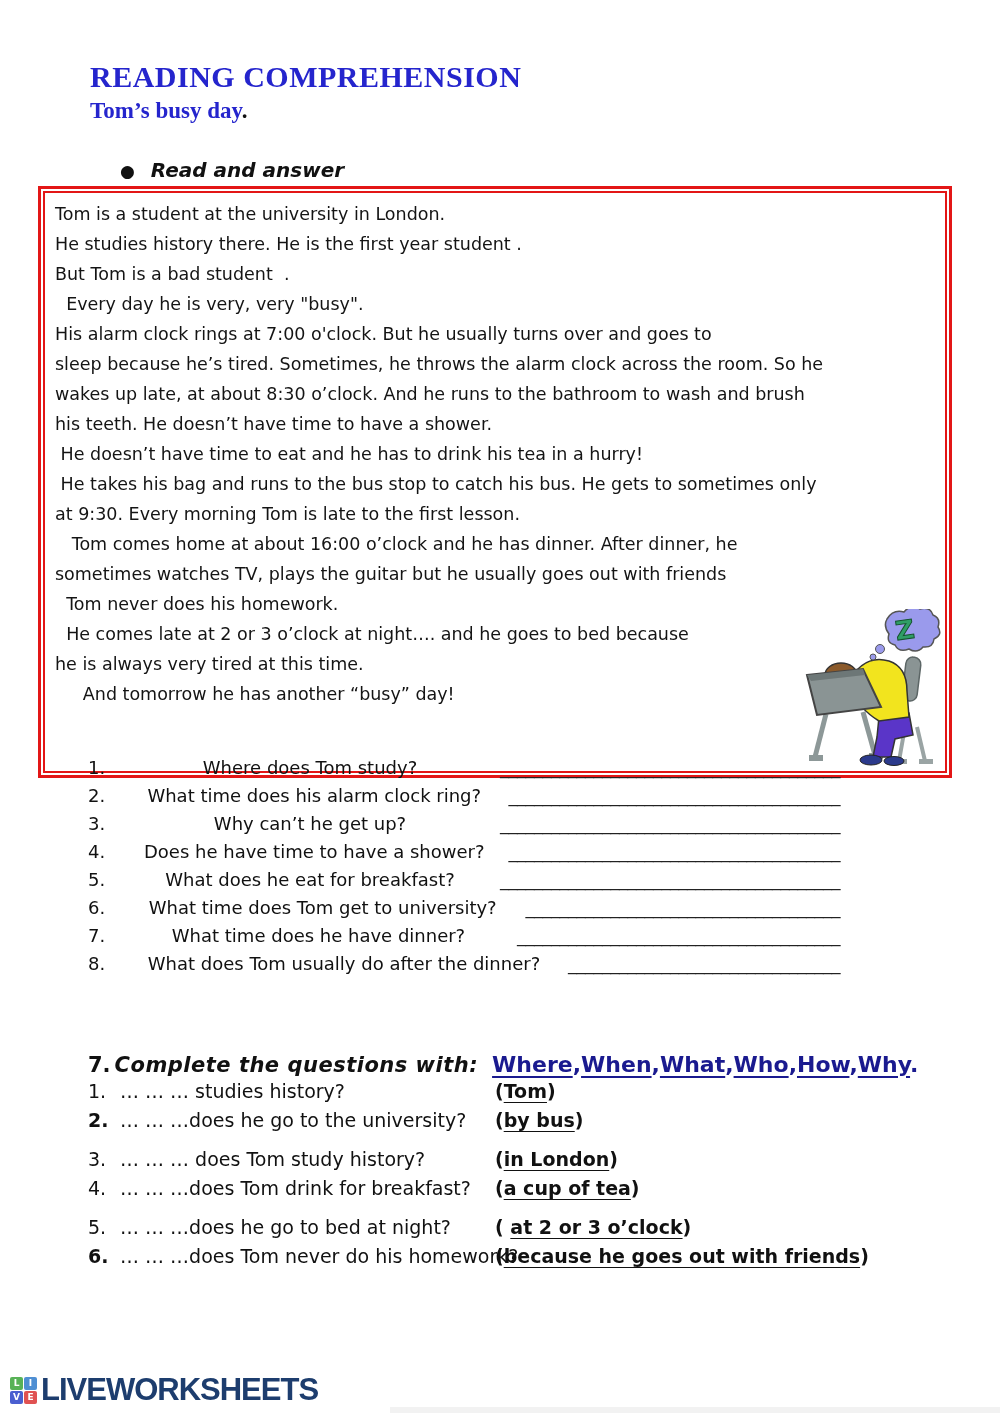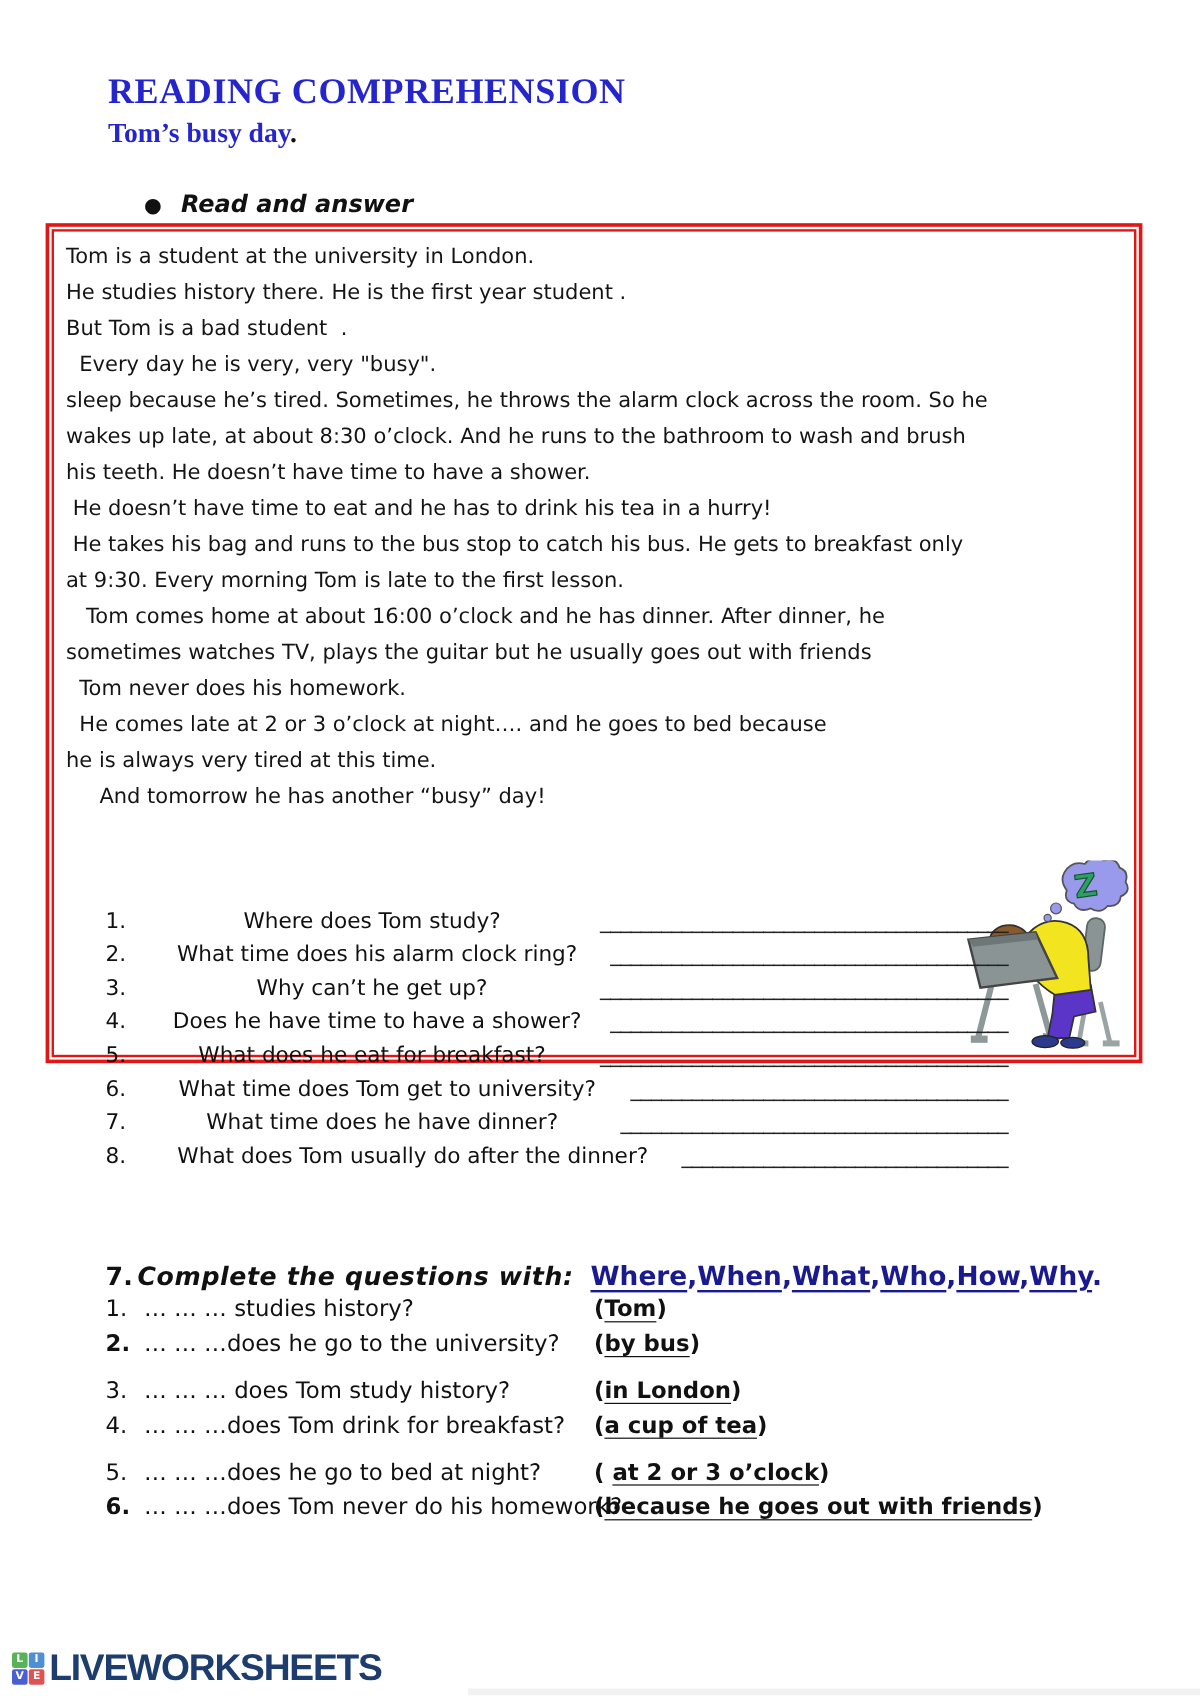--- a/index.html
+++ b/index.html
@@ -21,21 +21,21 @@
     font-size:23px; color:#2525cd;
   }
   .subtitle .black-period { color:#111; }
   .bullet-line {
     position:absolute; left:120px; top:158px;
     font-size:20px; font-weight:bold; font-style:italic;
   }
   .bullet-line .bullet { font-style:normal; margin-right:16px; font-size:17px; }
   
   .red-box {
-    position:absolute; left:38px; top:186px; width:914px; height:700px;
+    position:absolute; left:38px; top:186px; width:914px; height:592px;
     border:3px solid #e31616; padding:2px; background:#fff;
   }
   .red-box-inner {
     width:100%; height:100%; border:2px solid #e31616;
     padding:6px 10px; position:relative; overflow:hidden;
   }
   .passage-line {
     white-space:pre; font-size:17.5px; line-height:30px; color:#141414;
   }
   .cartoon { position:absolute; right:4px; bottom:4px; }
@@ -101,25 +101,26 @@
     <span class="bullet">●</span><span>Read and answer</span>
   </div>
 
   <div class="red-box">
     <div class="red-box-inner">
       <div id="passage">
           <div class="passage-line">Tom is a student at the university in London.</div>
           <div class="passage-line">He studies history there. He is the first year student .</div>
           <div class="passage-line">But Tom is a bad student  .</div>
           <div class="passage-line">  Every day he is very, very "busy".</div>
+          <div class="passage-line">His alarm clock rings at 7:00 o'clock. But he usually turns over and goes to</div>
           <div class="passage-line">sleep because he’s tired. Sometimes, he throws the alarm clock across the room. So he</div>
           <div class="passage-line">wakes up late, at about 8:30 o’clock. And he runs to the bathroom to wash and brush</div>
           <div class="passage-line">his teeth. He doesn’t have time to have a shower.</div>
           <div class="passage-line"> He doesn’t have time to eat and he has to drink his tea in a hurry!</div>
-          <div class="passage-line"> He takes his bag and runs to the bus stop to catch his bus. He gets to breakfast only</div>
+          <div class="passage-line"> He takes his bag and runs to the bus stop to catch his bus. He gets to sometimes only</div>
           <div class="passage-line">at 9:30. Every morning Tom is late to the first lesson.</div>
           <div class="passage-line">   Tom comes home at about 16:00 o’clock and he has dinner. After dinner, he</div>
           <div class="passage-line">sometimes watches TV, plays the guitar but he usually goes out with friends</div>
           <div class="passage-line">  Tom never does his homework.</div>
           <div class="passage-line">  He comes late at 2 or 3 o’clock at night…. and he goes to bed because</div>
           <div class="passage-line">he is always very tired at this time.</div>
           <div class="passage-line">     And tomorrow he has another “busy” day!</div>
         </div>
 
       <svg class="cartoon" width="140" height="158" viewBox="0 0 140 158">

